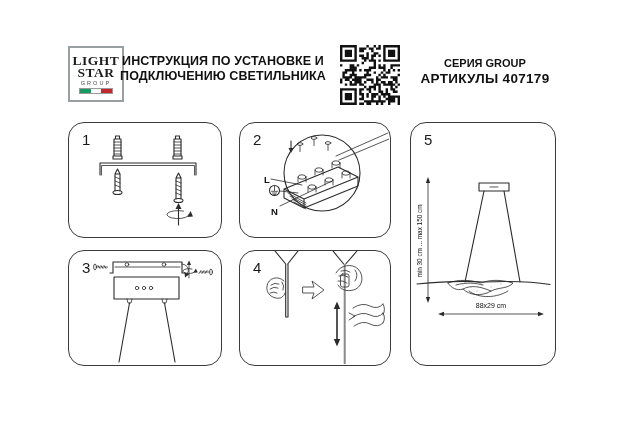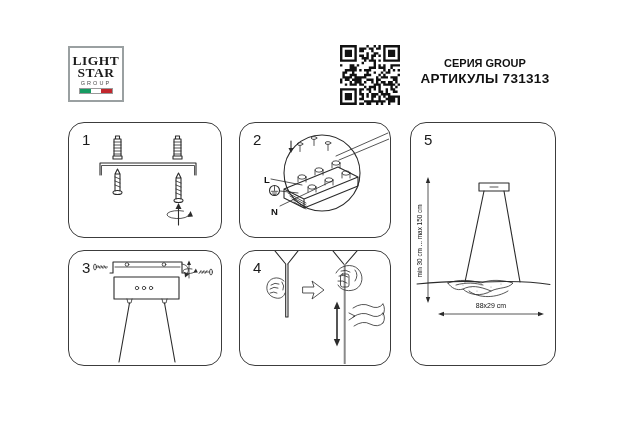--- a/index.html
+++ b/index.html
@@ -57,28 +57,30 @@
     <div class="logo-word">STAR</div>
     <div class="logo-group">GROUP</div>
     <div class="flag">
       <span style="background:#169b62"></span>
         <span style="background:#ffffff"></span>
         <span style="background:#c1272d"></span>
     </div>
   </div>
 
   <div class="title">
+    <div>ИНСТРУКЦИЯ ПО УСТАНОВКЕ И</div>
+    <div>ПОДКЛЮЧЕНИЮ СВЕТИЛЬНИКА</div>
   </div>
 
   <svg class="qr" id="qr-svg" viewBox="0 0 60 60">
       <path d="M26.40 0.00h2.40v2.40h-2.40zM33.60 0.00h2.40v2.40h-2.40zM38.40 0.00h2.40v2.40h-2.40zM19.20 2.40h2.40v2.40h-2.40zM21.60 2.40h2.40v2.40h-2.40zM24.00 2.40h2.40v2.40h-2.40zM28.80 2.40h2.40v2.40h-2.40zM31.20 2.40h2.40v2.40h-2.40zM36.00 2.40h2.40v2.40h-2.40zM38.40 2.40h2.40v2.40h-2.40zM19.20 4.80h2.40v2.40h-2.40zM21.60 4.80h2.40v2.40h-2.40zM31.20 4.80h2.40v2.40h-2.40zM26.40 7.20h2.40v2.40h-2.40zM33.60 7.20h2.40v2.40h-2.40zM36.00 7.20h2.40v2.40h-2.40zM19.20 9.60h2.40v2.40h-2.40zM21.60 9.60h2.40v2.40h-2.40zM26.40 9.60h2.40v2.40h-2.40zM31.20 9.60h2.40v2.40h-2.40zM33.60 9.60h2.40v2.40h-2.40zM38.40 9.60h2.40v2.40h-2.40zM21.60 12.00h2.40v2.40h-2.40zM24.00 12.00h2.40v2.40h-2.40zM26.40 12.00h2.40v2.40h-2.40zM31.20 12.00h2.40v2.40h-2.40zM24.00 14.40h2.40v2.40h-2.40zM28.80 14.40h2.40v2.40h-2.40zM31.20 14.40h2.40v2.40h-2.40zM33.60 14.40h2.40v2.40h-2.40zM38.40 14.40h2.40v2.40h-2.40zM21.60 16.80h2.40v2.40h-2.40zM33.60 16.80h2.40v2.40h-2.40zM0.00 19.20h2.40v2.40h-2.40zM9.60 19.20h2.40v2.40h-2.40zM12.00 19.20h2.40v2.40h-2.40zM16.80 19.20h2.40v2.40h-2.40zM33.60 19.20h2.40v2.40h-2.40zM38.40 19.20h2.40v2.40h-2.40zM43.20 19.20h2.40v2.40h-2.40zM50.40 19.20h2.40v2.40h-2.40zM52.80 19.20h2.40v2.40h-2.40zM55.20 19.20h2.40v2.40h-2.40zM57.60 19.20h2.40v2.40h-2.40zM9.60 21.60h2.40v2.40h-2.40zM12.00 21.60h2.40v2.40h-2.40zM14.40 21.60h2.40v2.40h-2.40zM28.80 21.60h2.40v2.40h-2.40zM31.20 21.60h2.40v2.40h-2.40zM33.60 21.60h2.40v2.40h-2.40zM38.40 21.60h2.40v2.40h-2.40zM40.80 21.60h2.40v2.40h-2.40zM43.20 21.60h2.40v2.40h-2.40zM50.40 21.60h2.40v2.40h-2.40zM4.80 24.00h2.40v2.40h-2.40zM7.20 24.00h2.40v2.40h-2.40zM9.60 24.00h2.40v2.40h-2.40zM12.00 24.00h2.40v2.40h-2.40zM14.40 24.00h2.40v2.40h-2.40zM19.20 24.00h2.40v2.40h-2.40zM24.00 24.00h2.40v2.40h-2.40zM26.40 24.00h2.40v2.40h-2.40zM28.80 24.00h2.40v2.40h-2.40zM43.20 24.00h2.40v2.40h-2.40zM48.00 24.00h2.40v2.40h-2.40zM52.80 24.00h2.40v2.40h-2.40zM57.60 24.00h2.40v2.40h-2.40zM2.40 26.40h2.40v2.40h-2.40zM4.80 26.40h2.40v2.40h-2.40zM12.00 26.40h2.40v2.40h-2.40zM26.40 26.40h2.40v2.40h-2.40zM33.60 26.40h2.40v2.40h-2.40zM40.80 26.40h2.40v2.40h-2.40zM45.60 26.40h2.40v2.40h-2.40zM48.00 26.40h2.40v2.40h-2.40zM2.40 28.80h2.40v2.40h-2.40zM9.60 28.80h2.40v2.40h-2.40zM12.00 28.80h2.40v2.40h-2.40zM14.40 28.80h2.40v2.40h-2.40zM24.00 28.80h2.40v2.40h-2.40zM26.40 28.80h2.40v2.40h-2.40zM28.80 28.80h2.40v2.40h-2.40zM38.40 28.80h2.40v2.40h-2.40zM43.20 28.80h2.40v2.40h-2.40zM57.60 28.80h2.40v2.40h-2.40zM2.40 31.20h2.40v2.40h-2.40zM4.80 31.20h2.40v2.40h-2.40zM7.20 31.20h2.40v2.40h-2.40zM9.60 31.20h2.40v2.40h-2.40zM14.40 31.20h2.40v2.40h-2.40zM16.80 31.20h2.40v2.40h-2.40zM19.20 31.20h2.40v2.40h-2.40zM21.60 31.20h2.40v2.40h-2.40zM24.00 31.20h2.40v2.40h-2.40zM36.00 31.20h2.40v2.40h-2.40zM40.80 31.20h2.40v2.40h-2.40zM43.20 31.20h2.40v2.40h-2.40zM45.60 31.20h2.40v2.40h-2.40zM50.40 31.20h2.40v2.40h-2.40zM52.80 31.20h2.40v2.40h-2.40zM55.20 31.20h2.40v2.40h-2.40zM0.00 33.60h2.40v2.40h-2.40zM4.80 33.60h2.40v2.40h-2.40zM7.20 33.60h2.40v2.40h-2.40zM12.00 33.60h2.40v2.40h-2.40zM14.40 33.60h2.40v2.40h-2.40zM16.80 33.60h2.40v2.40h-2.40zM19.20 33.60h2.40v2.40h-2.40zM26.40 33.60h2.40v2.40h-2.40zM28.80 33.60h2.40v2.40h-2.40zM31.20 33.60h2.40v2.40h-2.40zM36.00 33.60h2.40v2.40h-2.40zM38.40 33.60h2.40v2.40h-2.40zM52.80 33.60h2.40v2.40h-2.40zM55.20 33.60h2.40v2.40h-2.40zM0.00 36.00h2.40v2.40h-2.40zM9.60 36.00h2.40v2.40h-2.40zM14.40 36.00h2.40v2.40h-2.40zM16.80 36.00h2.40v2.40h-2.40zM19.20 36.00h2.40v2.40h-2.40zM24.00 36.00h2.40v2.40h-2.40zM31.20 36.00h2.40v2.40h-2.40zM36.00 36.00h2.40v2.40h-2.40zM40.80 36.00h2.40v2.40h-2.40zM43.20 36.00h2.40v2.40h-2.40zM48.00 36.00h2.40v2.40h-2.40zM50.40 36.00h2.40v2.40h-2.40zM55.20 36.00h2.40v2.40h-2.40zM4.80 38.40h2.40v2.40h-2.40zM9.60 38.40h2.40v2.40h-2.40zM12.00 38.40h2.40v2.40h-2.40zM14.40 38.40h2.40v2.40h-2.40zM19.20 38.40h2.40v2.40h-2.40zM21.60 38.40h2.40v2.40h-2.40zM33.60 38.40h2.40v2.40h-2.40zM36.00 38.40h2.40v2.40h-2.40zM38.40 38.40h2.40v2.40h-2.40zM43.20 38.40h2.40v2.40h-2.40zM45.60 38.40h2.40v2.40h-2.40zM48.00 38.40h2.40v2.40h-2.40zM50.40 38.40h2.40v2.40h-2.40zM52.80 38.40h2.40v2.40h-2.40zM57.60 38.40h2.40v2.40h-2.40zM24.00 40.80h2.40v2.40h-2.40zM28.80 40.80h2.40v2.40h-2.40zM31.20 40.80h2.40v2.40h-2.40zM33.60 40.80h2.40v2.40h-2.40zM38.40 40.80h2.40v2.40h-2.40zM50.40 40.80h2.40v2.40h-2.40zM55.20 40.80h2.40v2.40h-2.40zM19.20 43.20h2.40v2.40h-2.40zM21.60 43.20h2.40v2.40h-2.40zM26.40 43.20h2.40v2.40h-2.40zM28.80 43.20h2.40v2.40h-2.40zM33.60 43.20h2.40v2.40h-2.40zM38.40 43.20h2.40v2.40h-2.40zM45.60 43.20h2.40v2.40h-2.40zM50.40 43.20h2.40v2.40h-2.40zM52.80 43.20h2.40v2.40h-2.40zM19.20 45.60h2.40v2.40h-2.40zM28.80 45.60h2.40v2.40h-2.40zM38.40 45.60h2.40v2.40h-2.40zM40.80 45.60h2.40v2.40h-2.40zM45.60 45.60h2.40v2.40h-2.40zM52.80 45.60h2.40v2.40h-2.40zM55.20 45.60h2.40v2.40h-2.40zM19.20 48.00h2.40v2.40h-2.40zM21.60 48.00h2.40v2.40h-2.40zM26.40 48.00h2.40v2.40h-2.40zM31.20 48.00h2.40v2.40h-2.40zM33.60 48.00h2.40v2.40h-2.40zM36.00 48.00h2.40v2.40h-2.40zM40.80 48.00h2.40v2.40h-2.40zM43.20 48.00h2.40v2.40h-2.40zM45.60 48.00h2.40v2.40h-2.40zM48.00 48.00h2.40v2.40h-2.40zM21.60 50.40h2.40v2.40h-2.40zM26.40 50.40h2.40v2.40h-2.40zM31.20 50.40h2.40v2.40h-2.40zM33.60 50.40h2.40v2.40h-2.40zM38.40 50.40h2.40v2.40h-2.40zM43.20 50.40h2.40v2.40h-2.40zM48.00 50.40h2.40v2.40h-2.40zM50.40 50.40h2.40v2.40h-2.40zM52.80 50.40h2.40v2.40h-2.40zM55.20 50.40h2.40v2.40h-2.40zM57.60 50.40h2.40v2.40h-2.40zM19.20 52.80h2.40v2.40h-2.40zM21.60 52.80h2.40v2.40h-2.40zM31.20 52.80h2.40v2.40h-2.40zM38.40 52.80h2.40v2.40h-2.40zM45.60 52.80h2.40v2.40h-2.40zM48.00 52.80h2.40v2.40h-2.40zM50.40 52.80h2.40v2.40h-2.40zM52.80 52.80h2.40v2.40h-2.40zM57.60 52.80h2.40v2.40h-2.40zM24.00 55.20h2.40v2.40h-2.40zM26.40 55.20h2.40v2.40h-2.40zM28.80 55.20h2.40v2.40h-2.40zM31.20 55.20h2.40v2.40h-2.40zM33.60 55.20h2.40v2.40h-2.40zM36.00 55.20h2.40v2.40h-2.40zM38.40 55.20h2.40v2.40h-2.40zM40.80 55.20h2.40v2.40h-2.40zM43.20 55.20h2.40v2.40h-2.40zM48.00 55.20h2.40v2.40h-2.40zM50.40 55.20h2.40v2.40h-2.40zM52.80 55.20h2.40v2.40h-2.40zM57.60 55.20h2.40v2.40h-2.40zM19.20 57.60h2.40v2.40h-2.40zM21.60 57.60h2.40v2.40h-2.40zM26.40 57.60h2.40v2.40h-2.40zM28.80 57.60h2.40v2.40h-2.40zM36.00 57.60h2.40v2.40h-2.40zM40.80 57.60h2.40v2.40h-2.40zM48.00 57.60h2.40v2.40h-2.40zM57.60 57.60h2.40v2.40h-2.40zM0 0h16.8v16.8h-16.8z M2.4 2.4v12h12v-12zM4.8 4.8h7.199999999999999v7.199999999999999h-7.199999999999999zM43.199999999999996 0h16.8v16.8h-16.8z M45.599999999999994 2.4v12h12v-12zM47.99999999999999 4.8h7.199999999999999v7.199999999999999h-7.199999999999999zM0 43.199999999999996h16.8v16.8h-16.8z M2.4 45.599999999999994v12h12v-12zM4.8 47.99999999999999h7.199999999999999v7.199999999999999h-7.199999999999999z" fill="#111" fill-rule="evenodd"></path>
     </svg>
 
   <div class="series">СЕРИЯ GROUP</div>
-  <div class="articles">АРТИКУЛЫ 731313</div>
+  <div class="articles">АРТИКУЛЫ 407179</div>
 
   <div class="panel" id="p1">
     <div class="num">1</div>
     <svg width="151" height="113" viewBox="0 0 151 113">
       <g class="d">
         <path d="M46.5,13 h4 v3 h-4 z M45,16 h7 v17 h-7 z M44,33 h9 v3 h-9 z"></path>
         <path class="thin" d="M45,19 h7 M45,22 h7 M45,25 h7 M45,28 h7 M45,31 h7"></path>
       </g>
       <g class="d">
         <path d="M106.5,13 h4 v3 h-4 z M105,16 h7 v17 h-7 z M104,33 h9 v3 h-9 z"></path>

